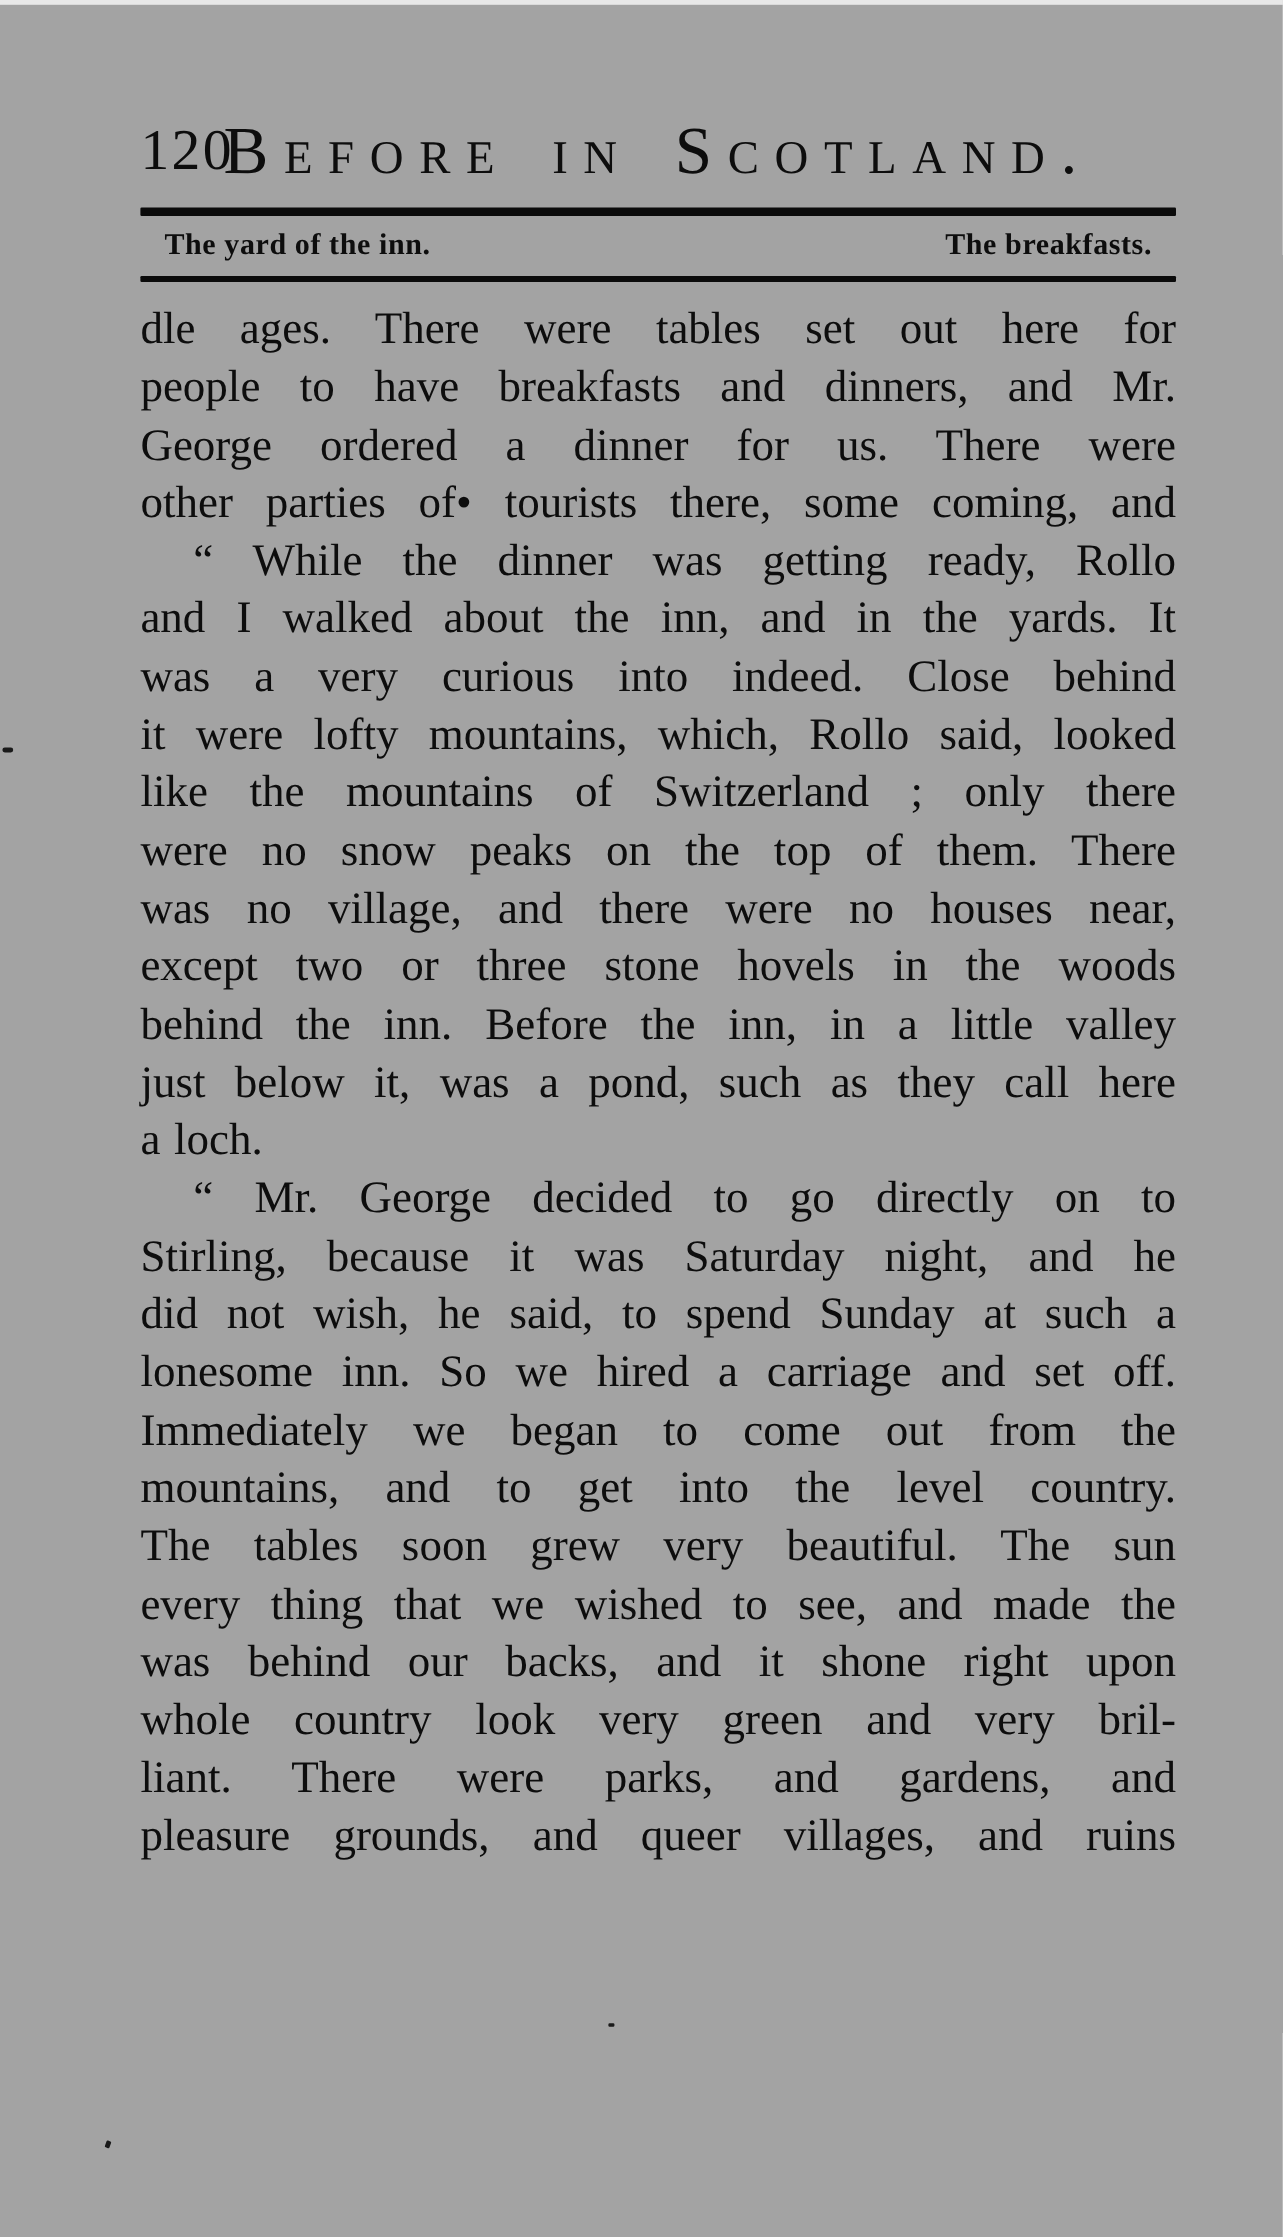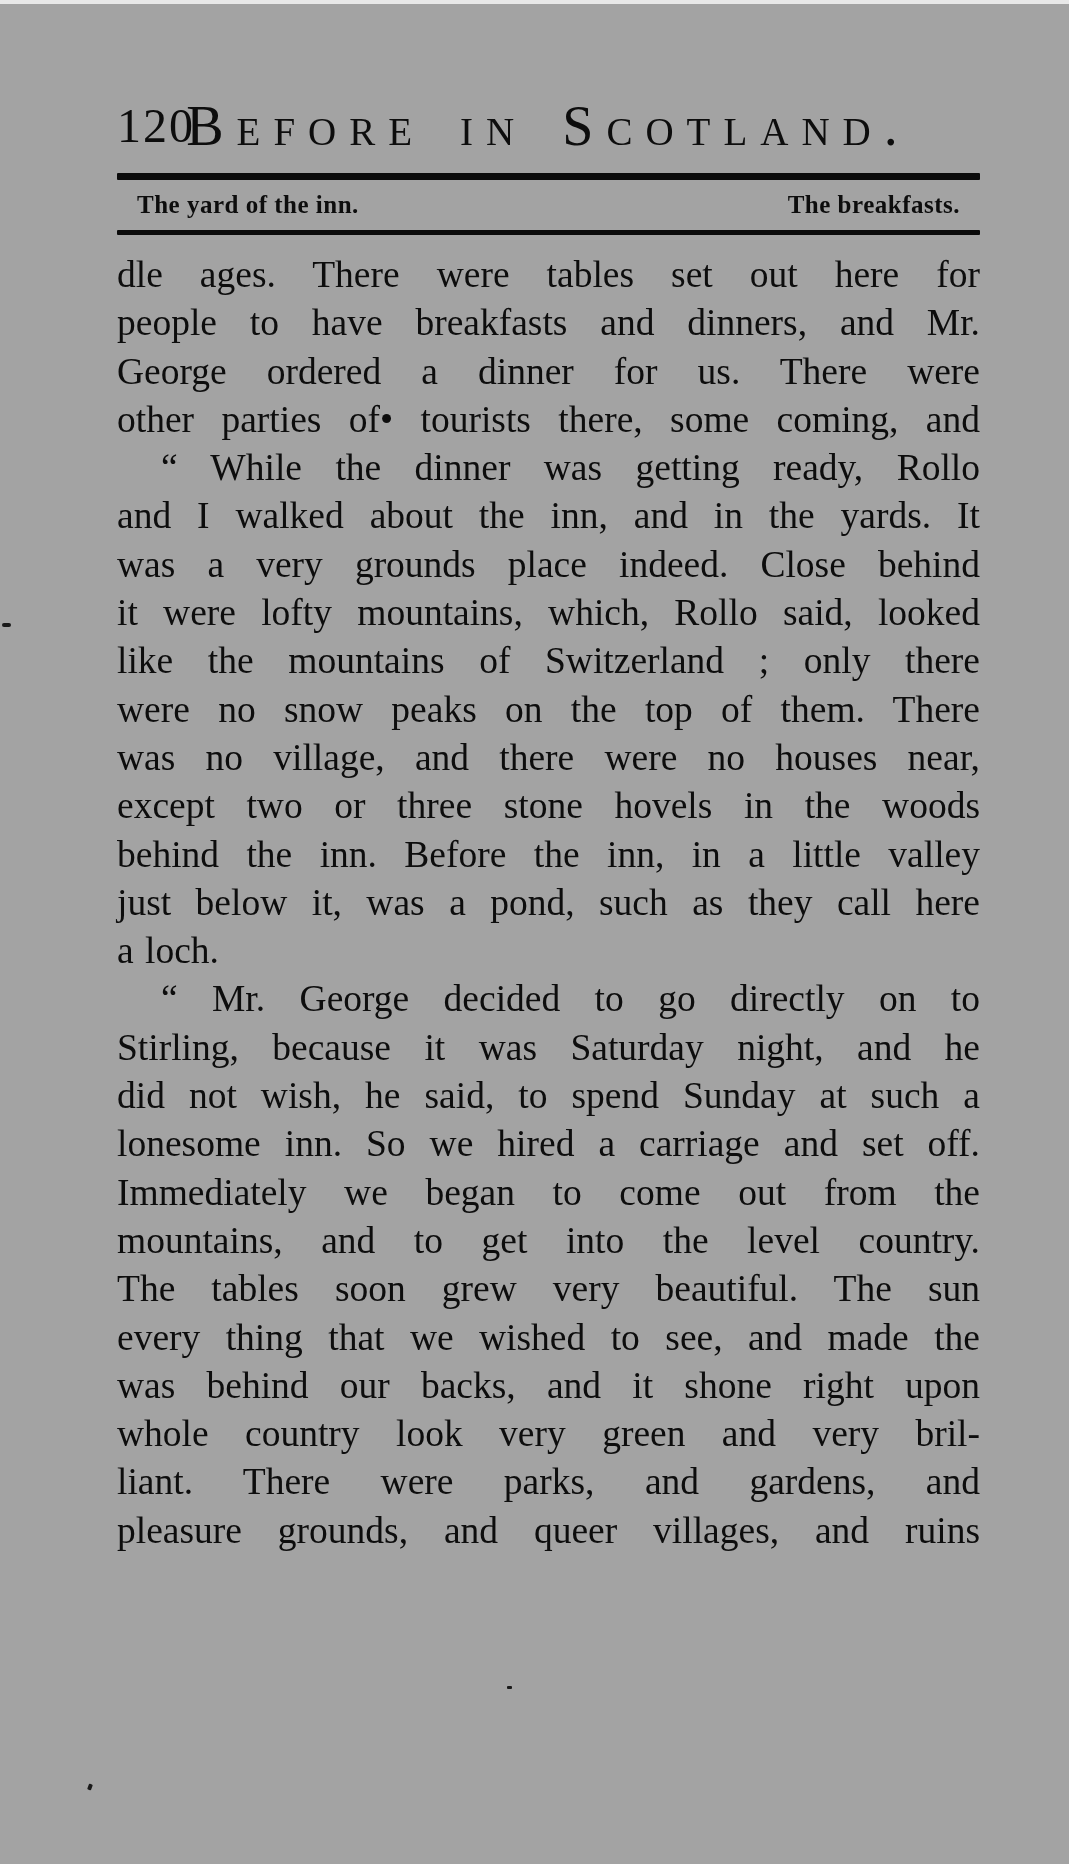--- a/index.html
+++ b/index.html
@@ -121,21 +121,21 @@
 
   <div class="rule-thin"></div>
 
   <div class="text-column">
       <div class="line">dle ages.  There were tables set out here for</div>
       <div class="line">people to have breakfasts and dinners, and Mr.</div>
       <div class="line">George ordered a dinner for us.  There were</div>
       <div class="line">other parties of• tourists there, some coming, and</div>
       <div class="line indent">“ While the dinner was getting ready, Rollo</div>
       <div class="line">and I walked about the inn, and in the yards.  It</div>
-      <div class="line">was a very grounds place indeed.  Close behind</div>
+      <div class="line">was a very curious into indeed.  Close behind</div>
       <div class="line">it were lofty mountains, which, Rollo said, looked</div>
       <div class="line">like the mountains of Switzerland ; only there</div>
       <div class="line">were no snow peaks on the top of them.  There</div>
       <div class="line">was no village, and there were no houses near,</div>
       <div class="line">except two or three stone hovels in the woods</div>
       <div class="line">behind the inn.  Before the inn, in a little valley</div>
       <div class="line">just below it, was a pond, such as they call here</div>
       <div class="line end">a loch.</div>
       <div class="line indent">“ Mr. George decided to go directly on to</div>
       <div class="line">Stirling, because it was Saturday night, and he</div>

